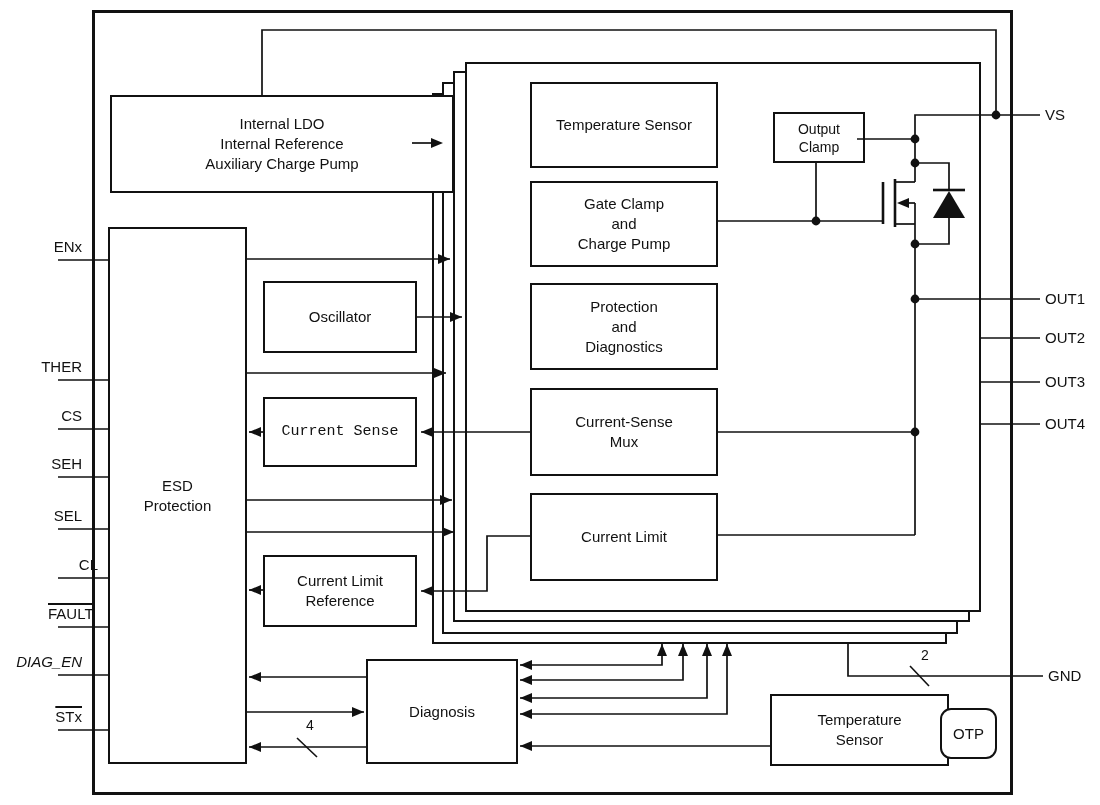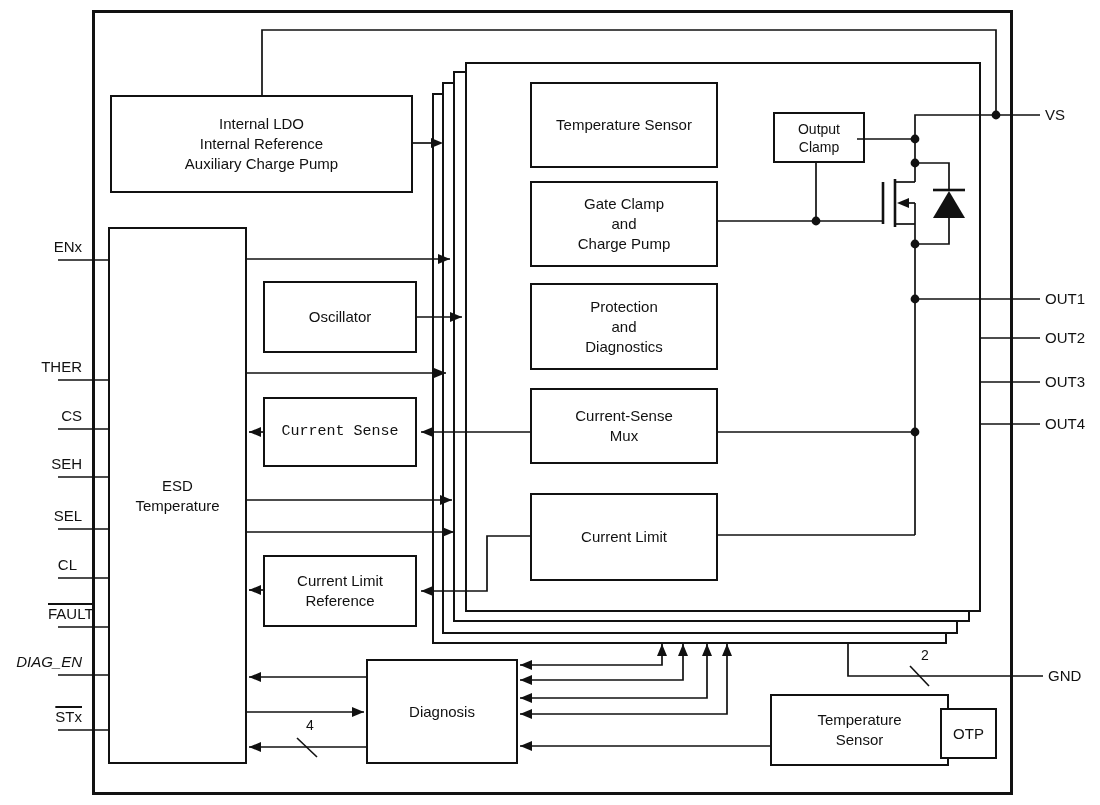--- a/index.html
+++ b/index.html
@@ -26,65 +26,65 @@
 
 <div class="stage">
 
   <div class="chip" style="left:92px;top:10px;width:921px;height:785px;"></div>
 
   <div class="plain" style="left:432px;top:93px;width:515px;height:551px;"></div>
   <div class="plain" style="left:442px;top:82px;width:516px;height:552px;"></div>
   <div class="plain" style="left:453px;top:71px;width:517px;height:551px;"></div>
   <div class="plain" style="left:465px;top:62px;width:516px;height:550px;"></div>
 
-  <div class="box multiline" style="left:110px;top:95px;width:303px;height:98px;">Internal LDO
+  <div class="box multiline" style="left:110px;top:95px;width:344px;height:98px;">Internal LDO
 Internal Reference
 Auxiliary Charge Pump</div>
 
   <div class="box multiline" style="left:108px;top:227px;width:139px;height:537px;">ESD
-Temperature</div>
+Protection</div>
 
   <div class="box" style="left:263px;top:281px;width:154px;height:72px;">Oscillator</div>
 
   <div class="box" style="left:263px;top:397px;width:154px;height:70px;font-family:Liberation Mono, monospace;">Current Sense</div>
 
   <div class="box multiline" style="left:263px;top:555px;width:154px;height:72px;">Current Limit
 Reference</div>
 
   <div class="box" style="left:366px;top:659px;width:152px;height:105px;">Diagnosis</div>
 
   <div class="box" style="left:530px;top:82px;width:188px;height:86px;">Temperature Sensor</div>
 
   <div class="box multiline" style="left:530px;top:181px;width:188px;height:86px;">Gate Clamp
 and
 Charge Pump</div>
 
   <div class="box multiline" style="left:530px;top:283px;width:188px;height:87px;">Protection
 and
 Diagnostics</div>
 
-  <div class="box multiline" style="left:530px;top:388px;width:188px;height:76px;">Current-Sense
+  <div class="box multiline" style="left:530px;top:388px;width:188px;height:88px;">Current-Sense
 Mux</div>
 
   <div class="box" style="left:530px;top:493px;width:188px;height:88px;">Current Limit</div>
 
   <div class="box multiline small" style="left:773px;top:112px;width:92px;height:51px;">Output
 Clamp</div>
 
   <div class="box multiline" style="left:770px;top:694px;width:179px;height:72px;">Temperature
 Sensor</div>
 
-  <div class="box" style="left:940px;top:708px;width:57px;height:51px;">OTP</div>
+  <div class="box" style="left:940px;top:708px;width:57px;height:51px;border-radius:11px;">OTP</div>
 
   <div class="pin-l" style="left:8px;top:237px;"><span>ENx</span></div>
   <div class="pin-l" style="left:8px;top:357px;"><span>THER</span></div>
   <div class="pin-l" style="left:8px;top:406px;"><span>CS</span></div>
   <div class="pin-l" style="left:8px;top:454px;"><span>SEH</span></div>
   <div class="pin-l" style="left:8px;top:506px;"><span>SEL</span></div>
-  <div class="pin-l" style="left:3px;top:555px;"><span>CL</span></div>
+  <div class="pin-l" style="left:24px;top:555px;"><span>CL</span></div>
   <div class="pin-l" style="left:8px;top:604px;"><span class="ovl">FAULT</span></div>
   <div class="pin-l" style="left:8px;top:652px;font-style:italic;"><span>DIAG_EN</span></div>
   <div class="pin-l" style="left:8px;top:707px;"><span class="ovl">STx</span></div>
 
   <div class="pin-r" style="left:1045px;top:105px;"><span>VS</span></div>
   <div class="pin-r" style="left:1045px;top:289px;"><span>OUT1</span></div>
   <div class="pin-r" style="left:1045px;top:328px;"><span>OUT2</span></div>
   <div class="pin-r" style="left:1045px;top:372px;"><span>OUT3</span></div>
   <div class="pin-r" style="left:1045px;top:414px;"><span>OUT4</span></div>
   <div class="pin-r" style="left:1048px;top:666px;"><span>GND</span></div>

